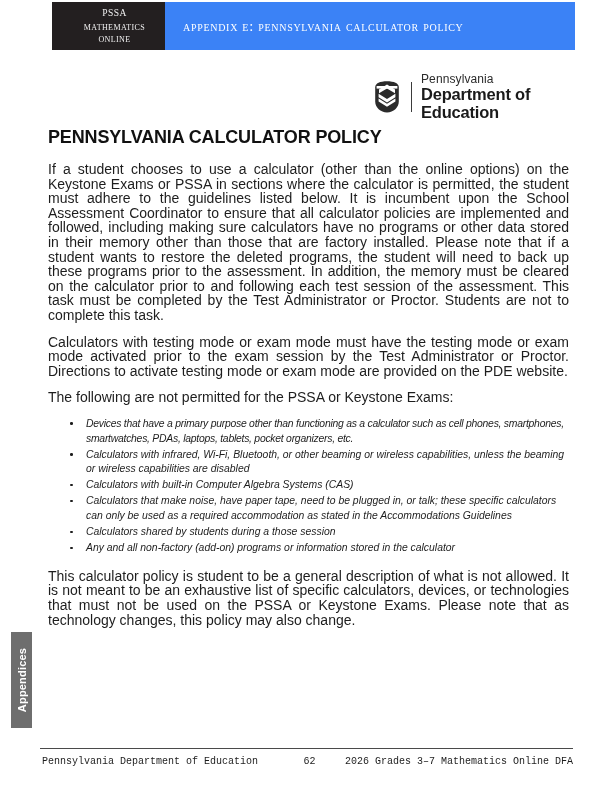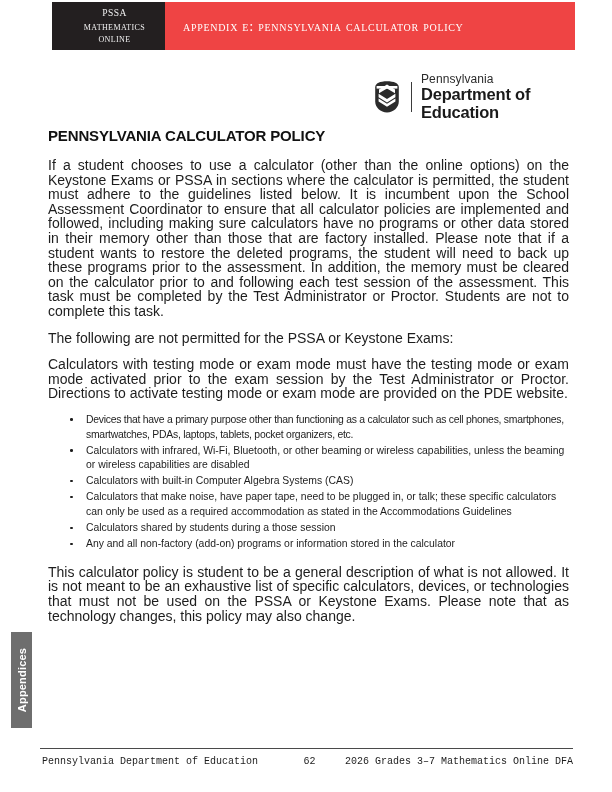--- a/index.html
+++ b/index.html
@@ -47,21 +47,21 @@
     text-transform: lowercase;
   }
   .header-brand-line.first {
     text-transform: uppercase;
     font-variant: normal;
     font-size: 9.5px;
     letter-spacing: 0.5px;
   }
   .header-title-block {
     flex: 1;
-    background: #ef4444;
+    background: #3b82f6;
     display: flex;
     align-items: center;
     padding-left: 18px;
     box-sizing: border-box;
   }
   .header-title-text {
     font-family: "Liberation Serif", serif;
     font-size: 14.5px;
     color: #ffffff;
     font-variant: small-caps;
@@ -112,21 +112,21 @@
   }
 
   
   .content {
     position: absolute;
     left: 48px;
     top: 127px;
     width: 521px;
   }
   .doc-title {
-    font-size: 15px;
+    font-size: 18px;
     font-weight: bold;
     letter-spacing: -0.15px;
     color: #111111;
     margin: 0 0 14px 0;
   }
   p.body-para {
     margin: 0 0 12px 0;
     font-size: 14px;
     line-height: 14.6px;
     text-align: justify;
@@ -139,20 +139,21 @@
     margin-bottom: 0;
   }
   .intro-list-lead {
     margin: 0 0 7px 0;
   }
 
   ul.policy-list {
     list-style: none;
     margin: 0 0 13px 0;
     padding: 0;
+    font-style: italic;
   }
   ul.policy-list li {
     position: relative;
     padding-left: 38px;
     margin-bottom: 1.5px;
     font-size: 10.4px;
     line-height: 14.6px;
     color: #1d1d1d;
   }
   ul.policy-list li .bullet-dot {
@@ -257,23 +258,23 @@
     <div class="logo-line-small">Pennsylvania</div>
     <div class="logo-line-big">Department of Education</div>
   </div>
 </div>
 
 <div class="content">
   <h1 class="doc-title">PENNSYLVANIA CALCULATOR POLICY</h1>
 
   <p class="body-para">If a student chooses to use a calculator (other than the online options) on the Keystone Exams or PSSA in sections where the calculator is permitted, the student must adhere to the guidelines listed below. It is incumbent upon the School Assessment Coordinator to ensure that all calculator policies are implemented and followed, including making sure calculators have no programs or other data stored in their memory other than those that are factory installed. Please note that if a student wants to restore the deleted programs, the student will need to back up these programs prior to the assessment. In addition, the memory must be cleared on the calculator prior to and following each test session of the assessment. This task must be completed by the Test Administrator or Proctor. Students are not to complete this task.</p>
 
+  <p class="body-para">Calculators with testing mode or exam mode must have the testing mode or exam mode activated prior to the exam session by the Test Administrator or Proctor. Directions to activate testing mode or exam mode are provided on the PDE website.</p>
+
   <p class="body-para tight intro-list-lead">The following are not permitted for the PSSA or Keystone Exams:</p>
-
-  <p class="body-para">Calculators with testing mode or exam mode must have the testing mode or exam mode activated prior to the exam session by the Test Administrator or Proctor. Directions to activate testing mode or exam mode are provided on the PDE website.</p>
 
   <ul class="policy-list">
     <li class="condensed">
       <span class="bullet-dot"></span>
       <span>Devices that have a primary purpose other than functioning as a calculator such as cell phones, smartphones, smartwatches, PDAs, laptops, tablets, pocket organizers, etc.</span>
     </li>
     <li>
       <span class="bullet-dot"></span>
       <span>Calculators with infrared, Wi-Fi, Bluetooth, or other beaming or wireless capabilities, unless the beaming or wireless capabilities are disabled</span>
     </li>

